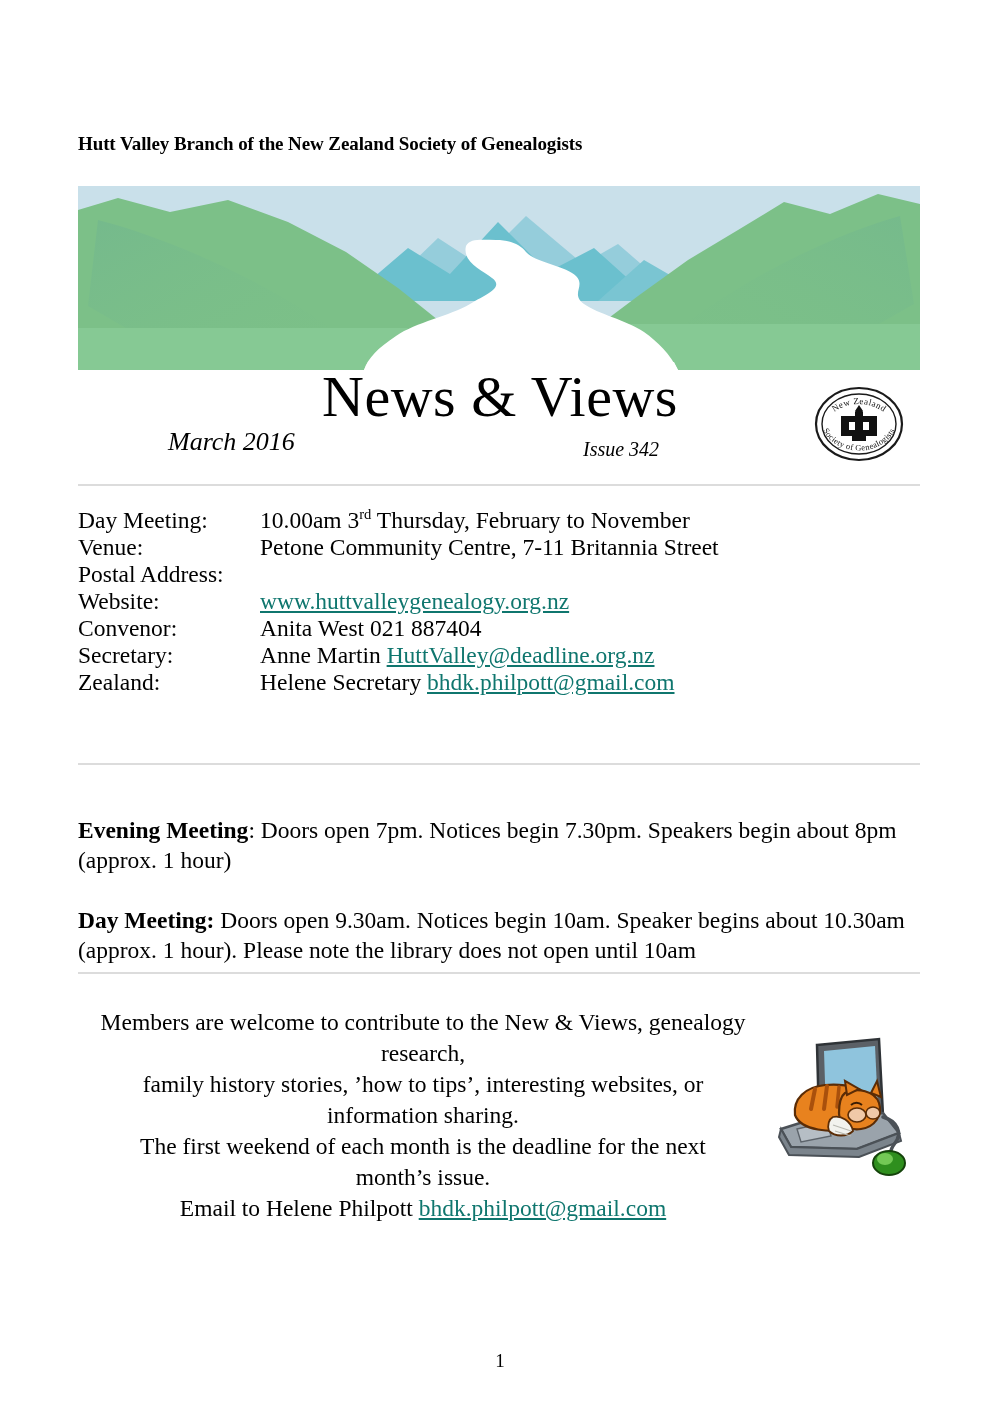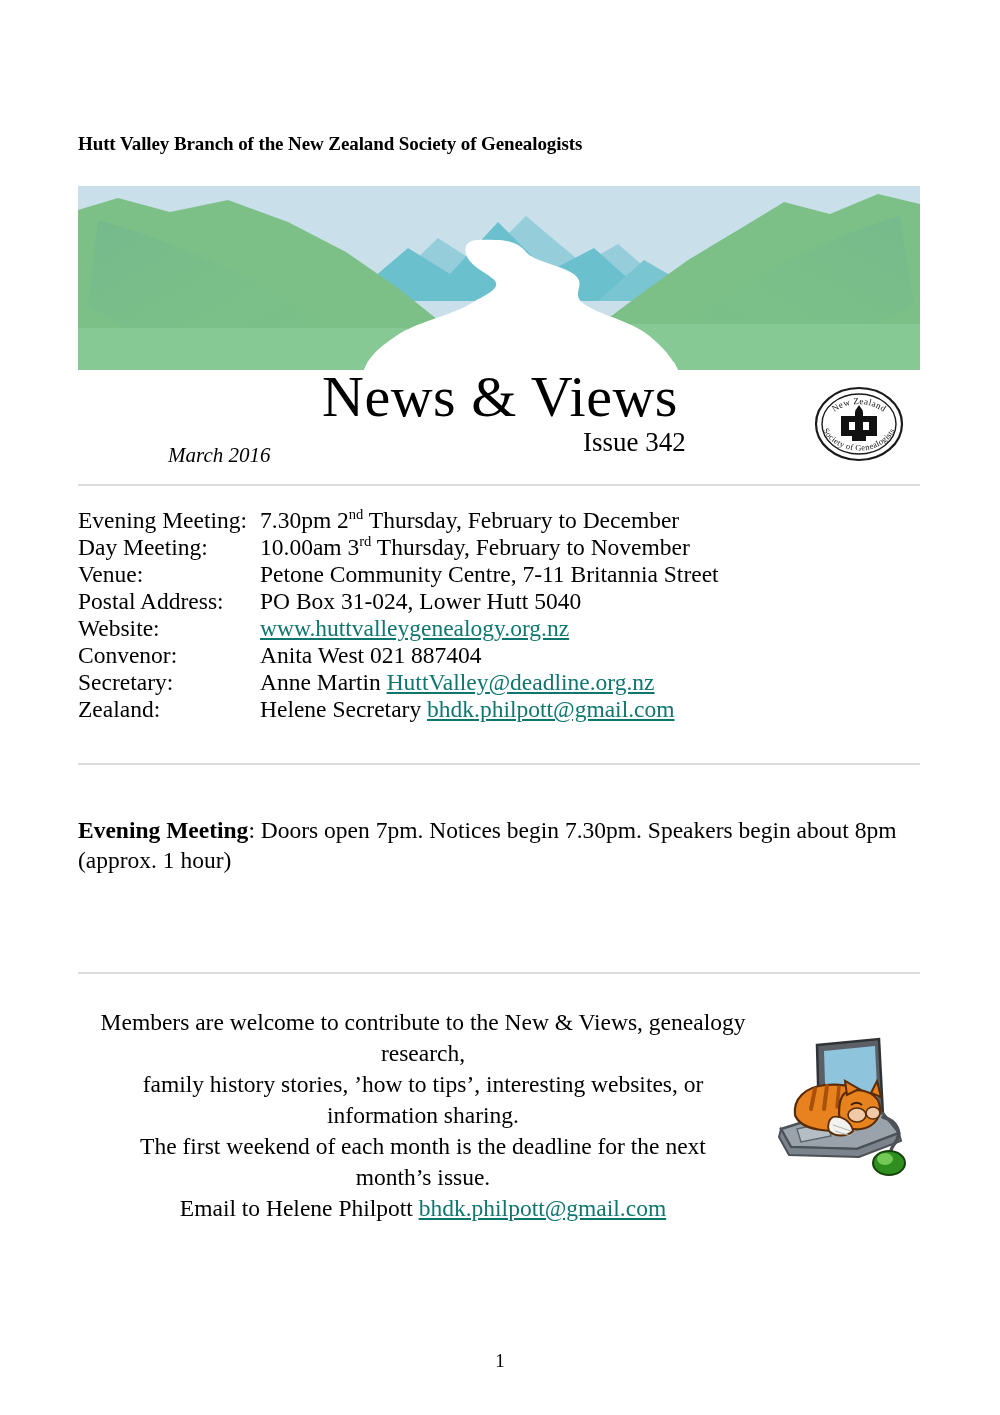--- a/index.html
+++ b/index.html
@@ -50,29 +50,30 @@
     top: 368px;
     width: 1000px;
     text-align: center;
     font-size: 58px;
     line-height: 1;
     letter-spacing: 0.5px;
   }
   .issue-date {
     position: absolute;
     left: 168px;
-    top: 443px;
-    font-size: 21px;
+    top: 427px;
+    font-size: 26px;
     font-style: italic;
   }
   .issue-number {
     position: absolute;
     left: 583px;
-    top: 427px;
-    font-size: 27px;
+    top: 438px;
+    font-size: 20px;
+    font-style: italic;
   }
 
   .logo {
     position: absolute;
     left: 808px;
     top: 373px;
     width: 102px;
     height: 102px;
   }
   .logo svg { display: block; width: 100%; height: 100%; }
@@ -247,38 +248,33 @@
       </g>
     </svg>
   </div>
 
   <div class="divider divider-1"></div>
   <div class="divider divider-2"></div>
   <div class="divider divider-3"></div>
 
   <div class="contact-block">
 
-    <div class="contact-row">
-      <span class="contact-label">Evening Meeting:</span>
-      <span class="contact-value"><span>7.30pm 2</span><sup>nd</sup><span> Thursday, February to December</span></span>
-    </div>
 
     <div class="contact-row">
       <span class="contact-label">Day Meeting:</span>
       <span class="contact-value"><span>10.00am 3</span><sup>rd</sup><span> Thursday, February to November</span></span>
     </div>
 
     <div class="contact-row">
       <span class="contact-label">Venue:</span>
       <span class="contact-value">Petone Community Centre, 7-11 Britannia Street</span>
     </div>
 
     <div class="contact-row">
       <span class="contact-label">Postal Address:</span>
-      <span class="contact-value">PO Box 31-024, Lower Hutt 5040</span>
     </div>
 
     <div class="contact-row">
       <span class="contact-label">Website:</span>
       <span class="contact-value"><a class="link" href="#">www.huttvalleygenealogy.org.nz </a></span>
     </div>
 
     <div class="contact-row">
       <span class="contact-label">Convenor:</span>
       <span class="contact-value">Anita West 021 887404</span>
@@ -291,20 +287,21 @@
 
     <div class="contact-row">
       <span class="contact-label">Zealand:</span>
       <span class="contact-value"><span>Helene Secretary </span><a class="link" href="#">bhdk.philpott@gmail.com</a></span>
     </div>
 
   </div>
 
   <div class="meeting-block">
     <p class="meeting-para"><b>Evening Meeting</b><span>: Doors open 7pm. Notices begin 7.30pm. Speakers begin about 8pm (approx. 1 hour)</span></p>
+    <p class="meeting-para"><b>Day Meeting:</b><span> Doors open 9.30am. Notices begin 10am. Speaker begins about 10.30am (approx. 1 hour). Please note the library does not open until 10am</span></p>
   </div>
 
   <div class="contribute-block">
     <div class="contribute-line">Members are welcome to contribute to the New &amp; Views, genealogy research,</div>
     <div class="contribute-line">family history stories, ’how to tips’, interesting websites, or</div>
     <div class="contribute-line">information sharing.</div>
     <div class="contribute-line">The first weekend of each month is the deadline for the next</div>
     <div class="contribute-line">month’s issue.</div>
     <div class="contribute-line"><span>Email to Helene Philpott </span><a class="link" href="#">bhdk.philpott@gmail.com</a></div>
   </div>

